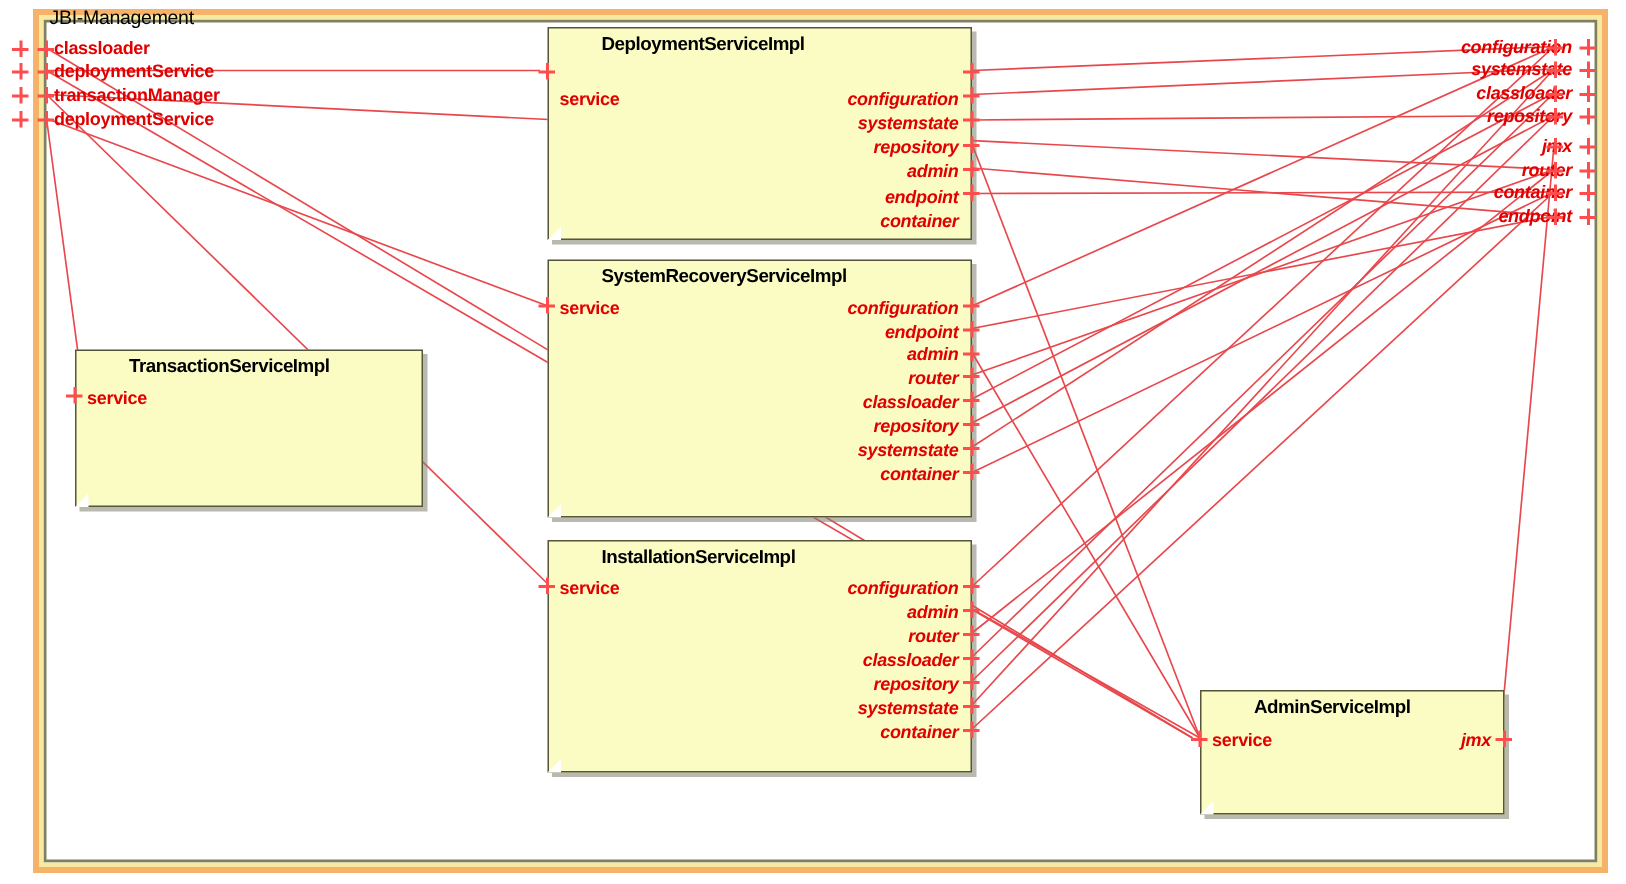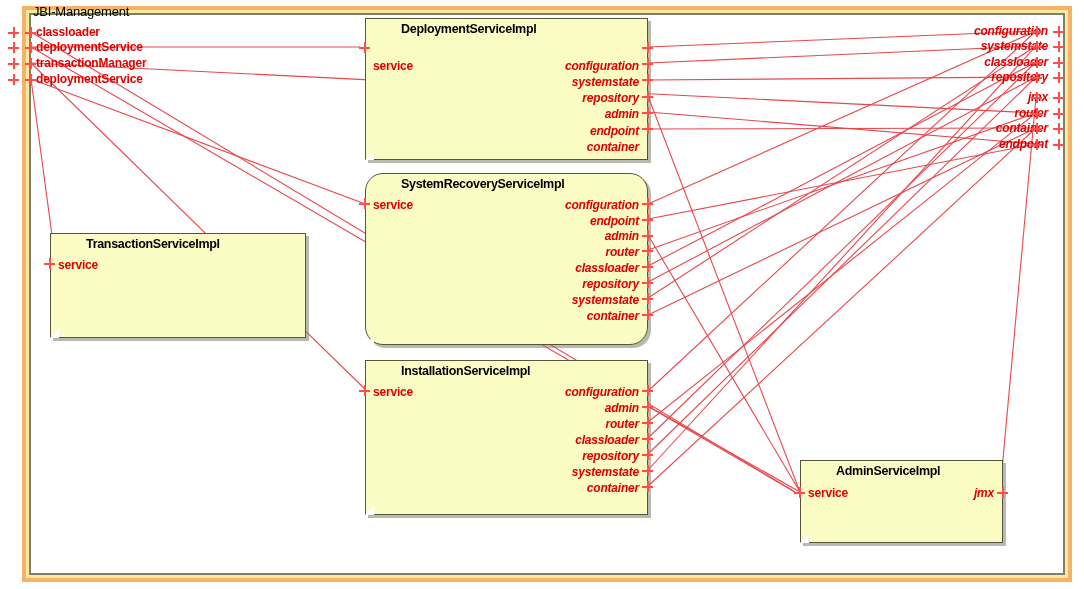--- a/index.html
+++ b/index.html
@@ -160,21 +160,21 @@
   <div>
     <div class="port" style="left:359px;top:42px;"></div>
     <div class="port" style="left:642px;top:42px;"></div>
     <div class="port" style="left:642px;top:58px;"></div>
     <div class="port" style="left:642px;top:74px;"></div>
     <div class="port" style="left:642px;top:91px;"></div>
     <div class="port" style="left:642px;top:107px;"></div>
     <div class="port" style="left:642px;top:123px;"></div>
   </div>
 
-  <div class="cmp" style="left:365px;top:173px;width:283px;height:172px;border-radius:18px;">
+  <div class="cmp" style="left:365px;top:173px;width:283px;height:172px;">
     <div class="cmp-title">SystemRecoveryServiceImpl</div>
     <div class="pname left" style="left:7px;top:24px;">service</div>
     <div class="pname rt" style="right:8px;top:24px;">configuration</div>
     <div class="pname rt" style="right:8px;top:40px;">endpoint</div>
     <div class="pname rt" style="right:8px;top:55px;">admin</div>
     <div class="pname rt" style="right:8px;top:71px;">router</div>
     <div class="pname rt" style="right:8px;top:87px;">classloader</div>
     <div class="pname rt" style="right:8px;top:103px;">repository</div>
     <div class="pname rt" style="right:8px;top:119px;">systemstate</div>
     <div class="pname rt" style="right:8px;top:135px;">container</div>
@@ -206,21 +206,21 @@
     <div class="port" style="left:359px;top:385px;"></div>
     <div class="port" style="left:642px;top:385px;"></div>
     <div class="port" style="left:642px;top:401px;"></div>
     <div class="port" style="left:642px;top:417px;"></div>
     <div class="port" style="left:642px;top:433px;"></div>
     <div class="port" style="left:642px;top:449px;"></div>
     <div class="port" style="left:642px;top:465px;"></div>
     <div class="port" style="left:642px;top:481px;"></div>
   </div>
 
-  <div class="cmp" style="left:50px;top:233px;width:256px;height:105px;">
+  <div class="cmp" style="left:50px;top:233px;width:232px;height:105px;">
     <div class="cmp-title">TransactionServiceImpl</div>
     <div class="pname left" style="left:7px;top:24px;">service</div>
   </div>
   <div>
     <div class="port" style="left:44px;top:258px;"></div>
   </div>
 
   <div class="cmp" style="left:800px;top:460px;width:203px;height:83px;">
     <div class="cmp-title">AdminServiceImpl</div>
     <div class="pname left" style="left:7px;top:25px;">service</div>

